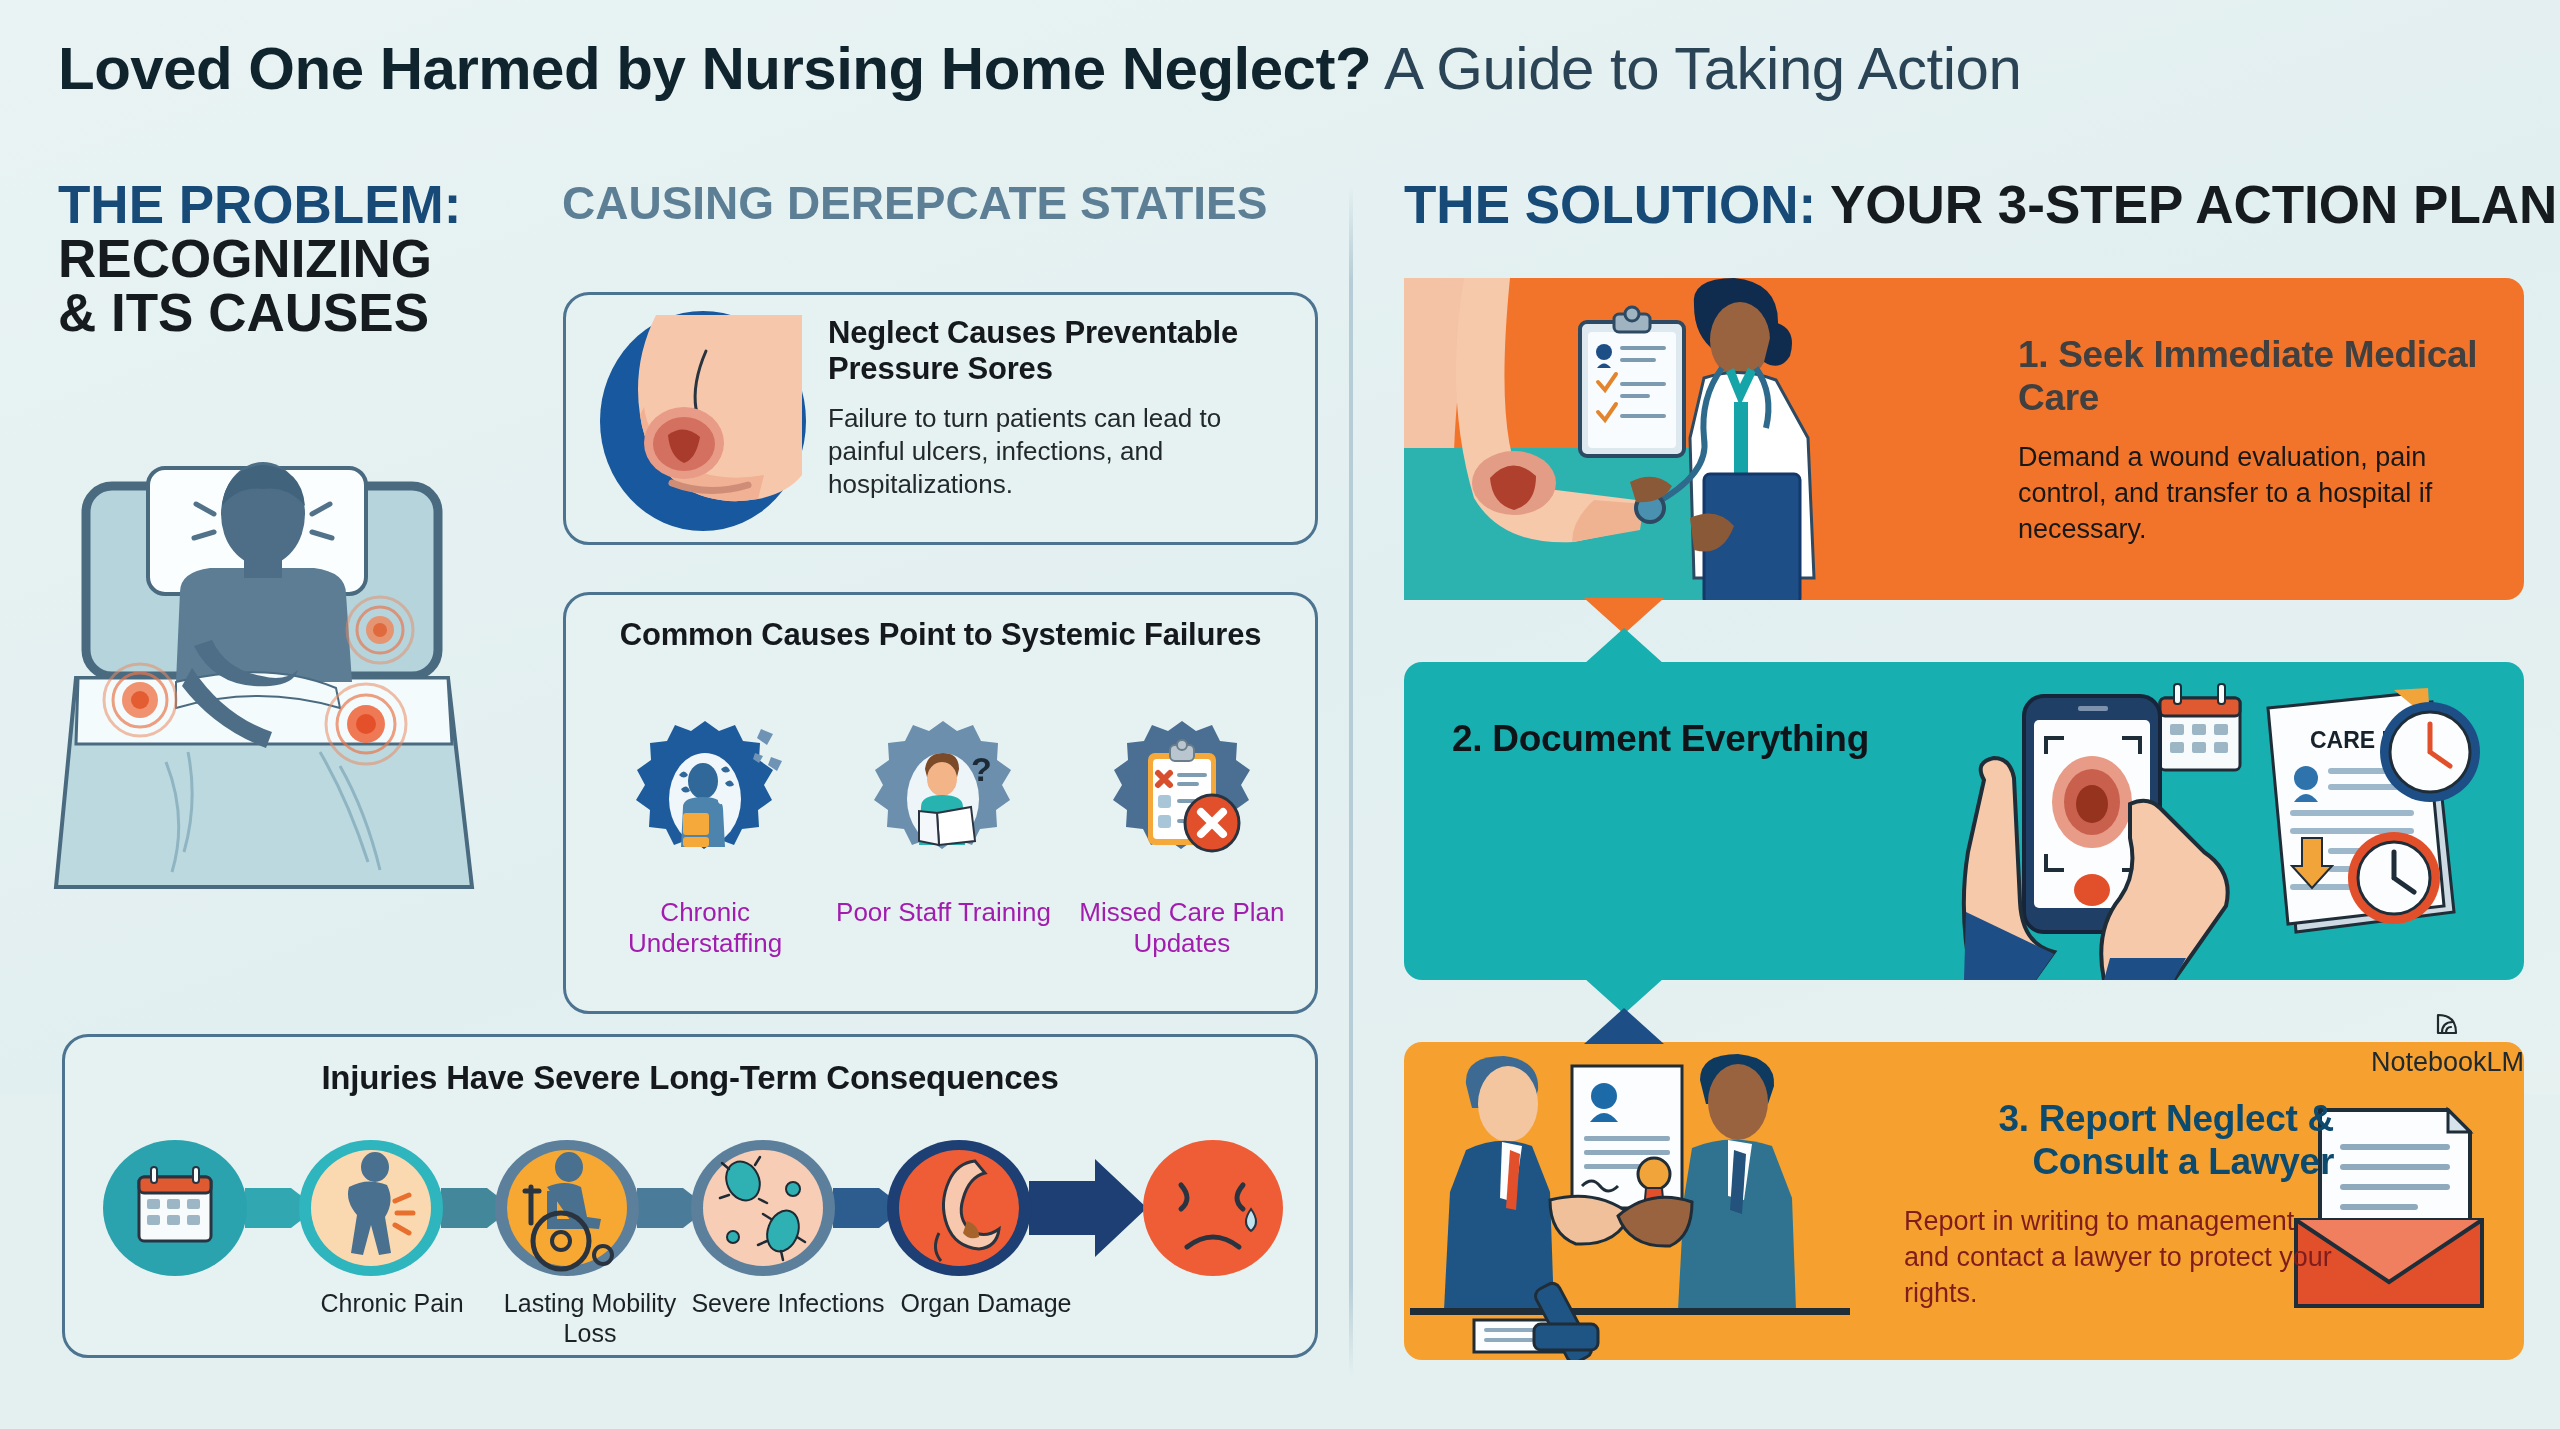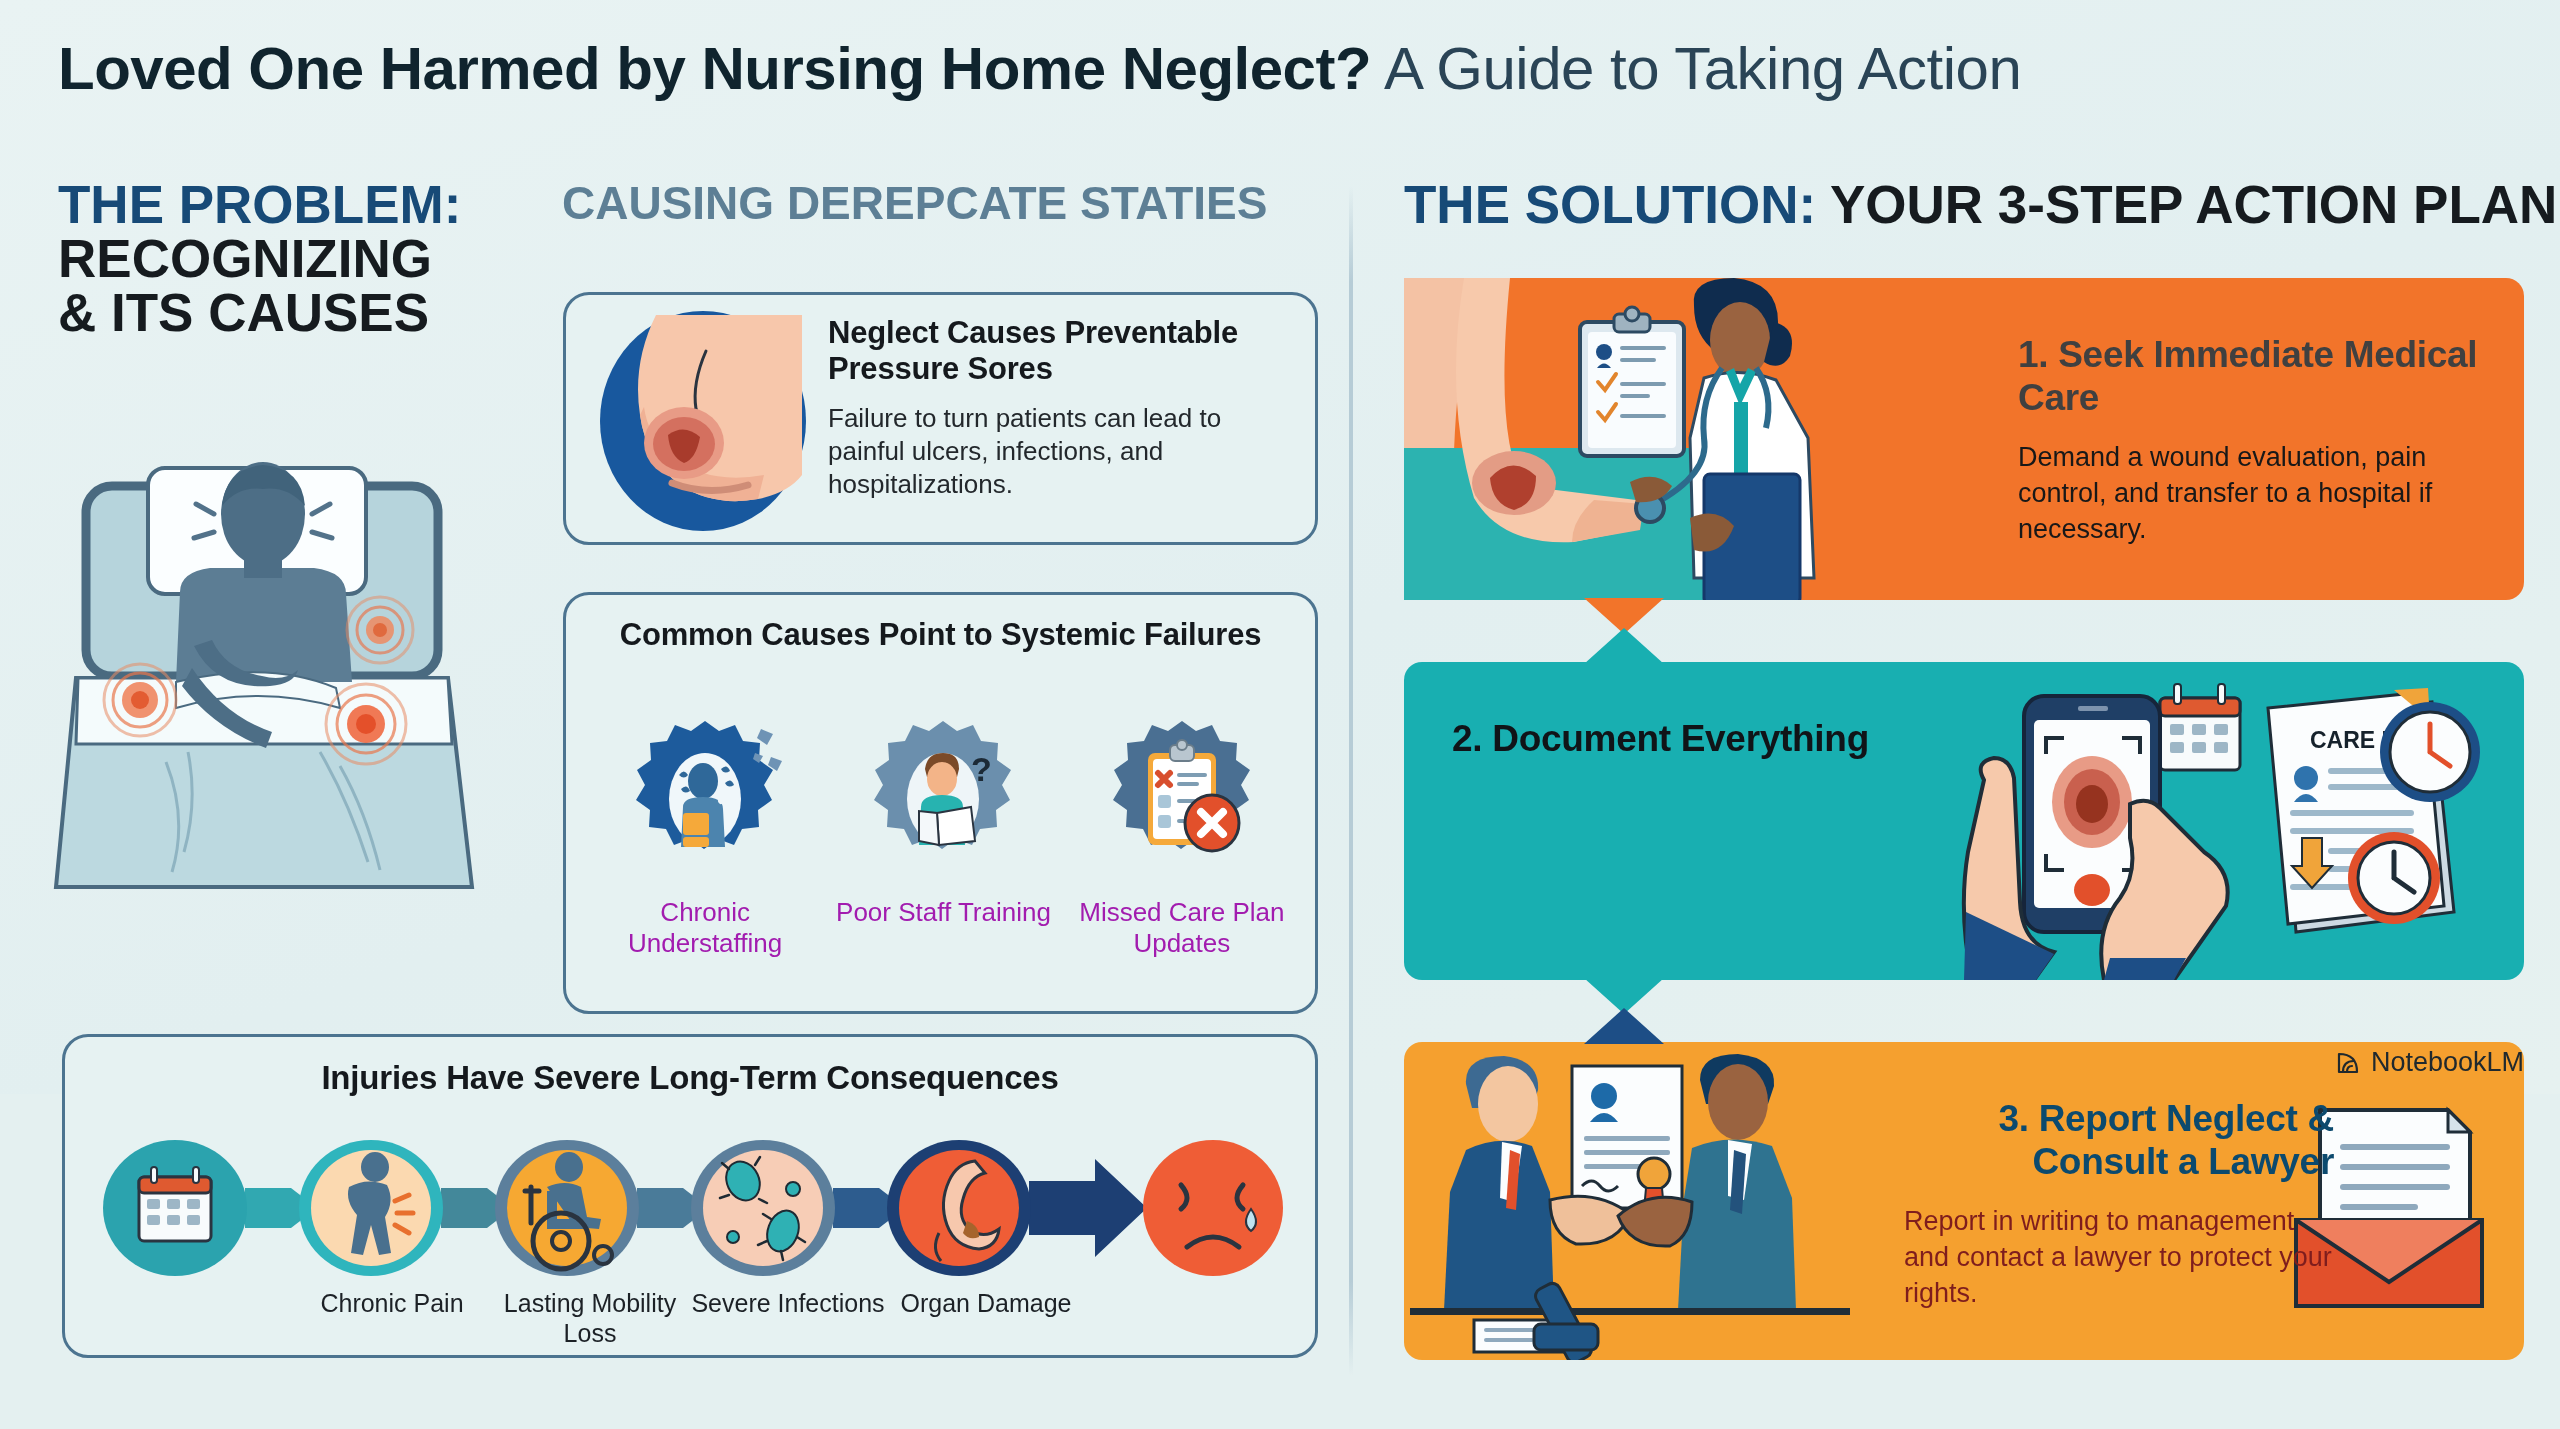--- a/index.html
+++ b/index.html
@@ -137,21 +137,21 @@
   .step-art { position: absolute; }
   #s1-art { left: 0px;   top: 0px; width: 600px; height: 322px; }
   #s2-art { left: 520px; top: 0px; width: 600px; height: 318px; }
   #s3-art { left: 0px;   top: 0px; width: 500px; height: 318px; }
   #s3-art2{ left: 880px; top: 60px; width: 210px; height: 210px; }
 
   
   #watermark {
     position: absolute; right: 36px; bottom: 16px;
     display: flex; align-items: center; gap: 9px;
-    color: #20292e; font-size: 27px; font-weight: 400;
+    color: #20292e; font-size: 27px; font-weight: 400; flex-direction: column;
   }
 </style>
 </head>
 <body>
 
 <div id="root">
 
   <div class="title">
     <span class="t-bold">Loved One Harmed by Nursing Home Neglect?</span><span class="t-light"> A Guide to Taking Action</span>
   </div>

